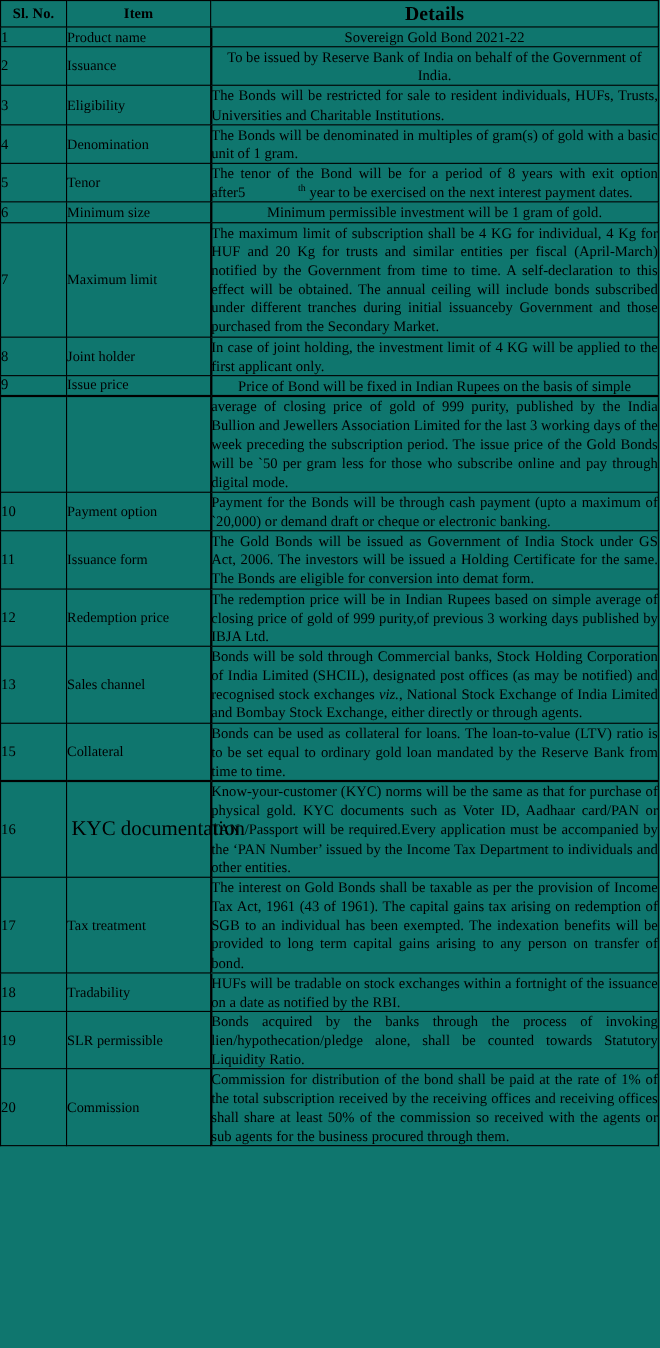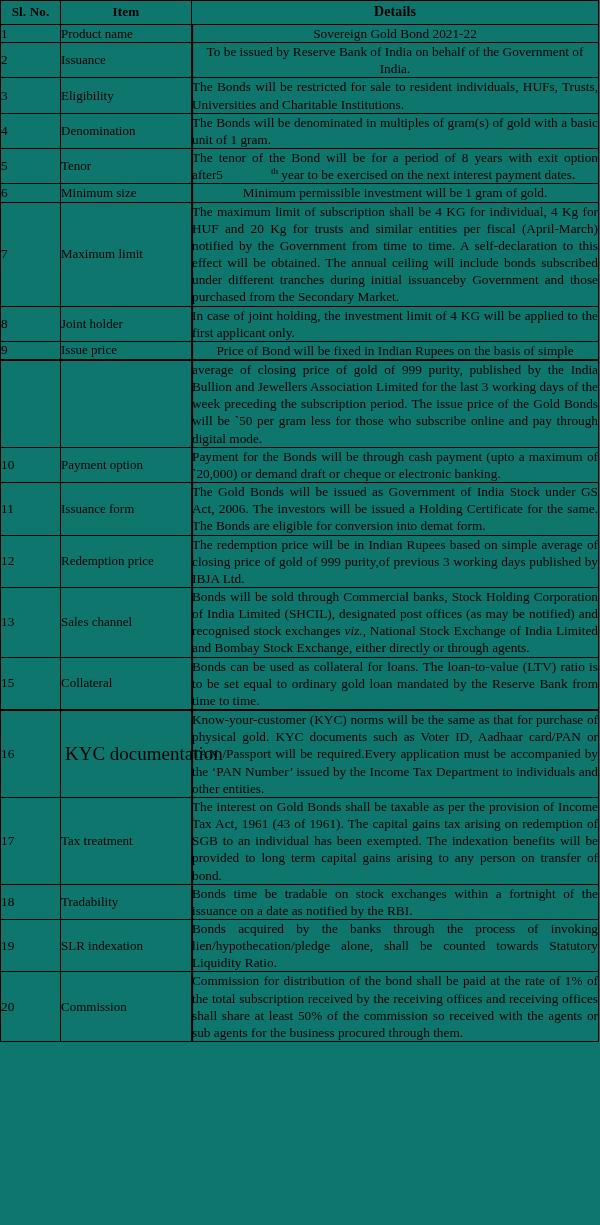--- a/index.html
+++ b/index.html
@@ -42,21 +42,21 @@
 
   
   tr.hdr th {
     text-align: center;
     font-weight: bold;
     font-size: 13.2px;
     line-height: 16px;
     padding: 3px 4px 4px 4px;
     letter-spacing: .1px;
   }
-  tr.hdr th.h-det { font-size: 14px; }
+  tr.hdr th.h-det { font-size: 18px; }
 
   
   td.sl {
     font-size: 13.3px;
     line-height: 16px;
     padding: 2px 0 2px 3px;
     text-align: left;
     vertical-align: middle;
   }
   td.item {
@@ -196,25 +196,25 @@
           <td class="det">Know-your-customer (KYC) norms will be the same as that for purchase of physical gold. KYC documents such as Voter ID, Aadhaar card/PAN or TAN /Passport will be required.Every application must be accompanied by the ‘PAN Number’ issued by the Income Tax Department to individuals and other entities.</td>
         </tr>
         <tr>
           <td class="sl">17</td>
           <td class="item">Tax treatment</td>
           <td class="det">The interest on Gold Bonds shall be taxable as per the provision of Income Tax Act, 1961 (43 of 1961). The capital gains tax arising on redemption of SGB to an individual has been exempted. The indexation benefits will be provided to long term capital gains arising to any person on transfer of bond.</td>
         </tr>
         <tr>
           <td class="sl">18</td>
           <td class="item">Tradability</td>
-          <td class="det">Bonds time be tradable on stock exchanges within a fortnight of the issuance on a date as notified by the RBI.</td>
+          <td class="det">HUFs will be tradable on stock exchanges within a fortnight of the issuance on a date as notified by the RBI.</td>
         </tr>
         <tr>
           <td class="sl">19</td>
-          <td class="item">SLR indexation</td>
+          <td class="item">SLR permissible</td>
           <td class="det">Bonds acquired by the banks through the process of invoking lien/hypothecation/pledge alone, shall be counted towards Statutory Liquidity Ratio.</td>
         </tr>
         <tr>
           <td class="sl">20</td>
           <td class="item">Commission</td>
           <td class="det">Commission for distribution of the bond shall be paid at the rate of 1% of the total subscription received by the receiving offices and receiving offices shall share at least 50% of the commission so received with the agents or sub agents for the business procured through them.</td>
         </tr>
       </tbody>
   </table>
 </div>

